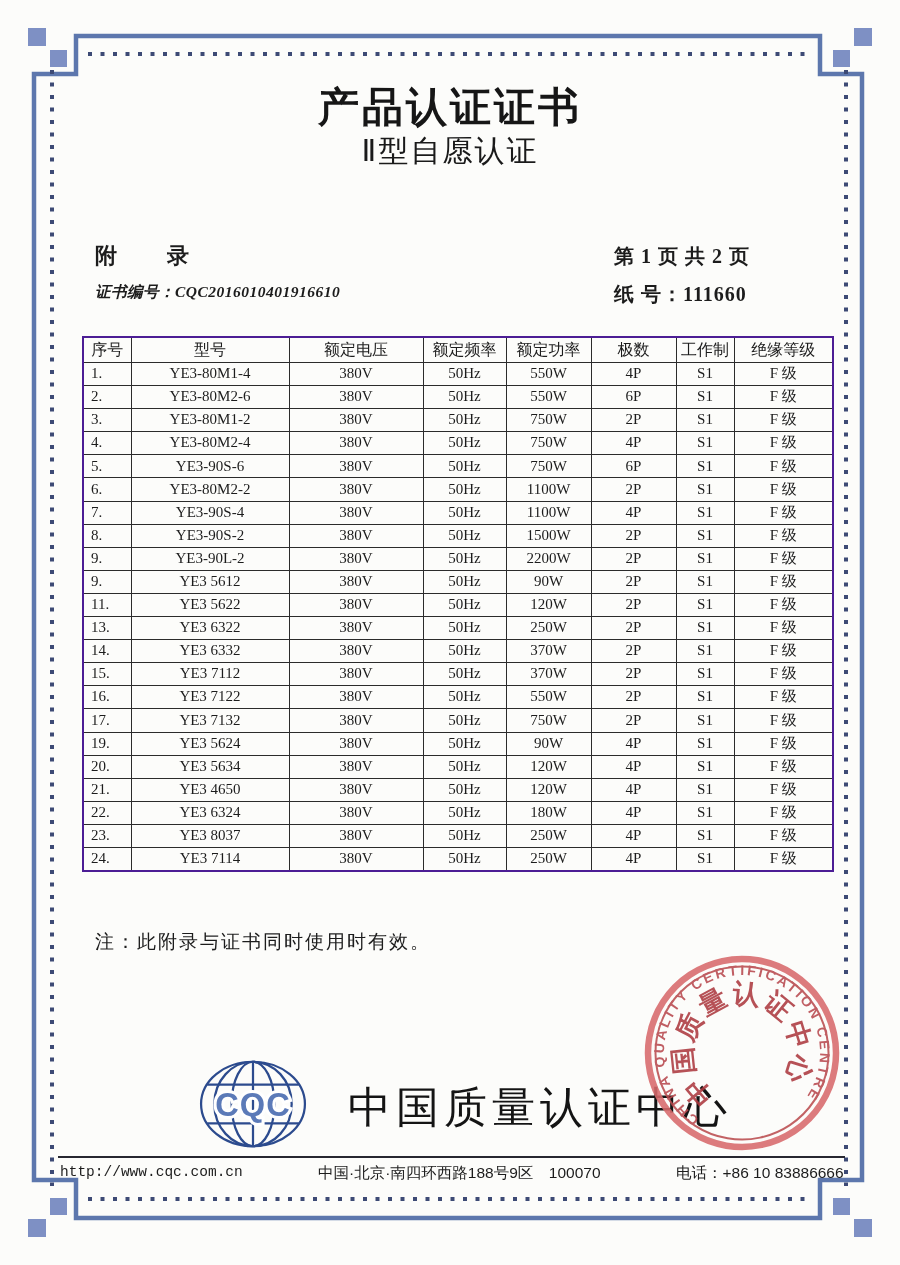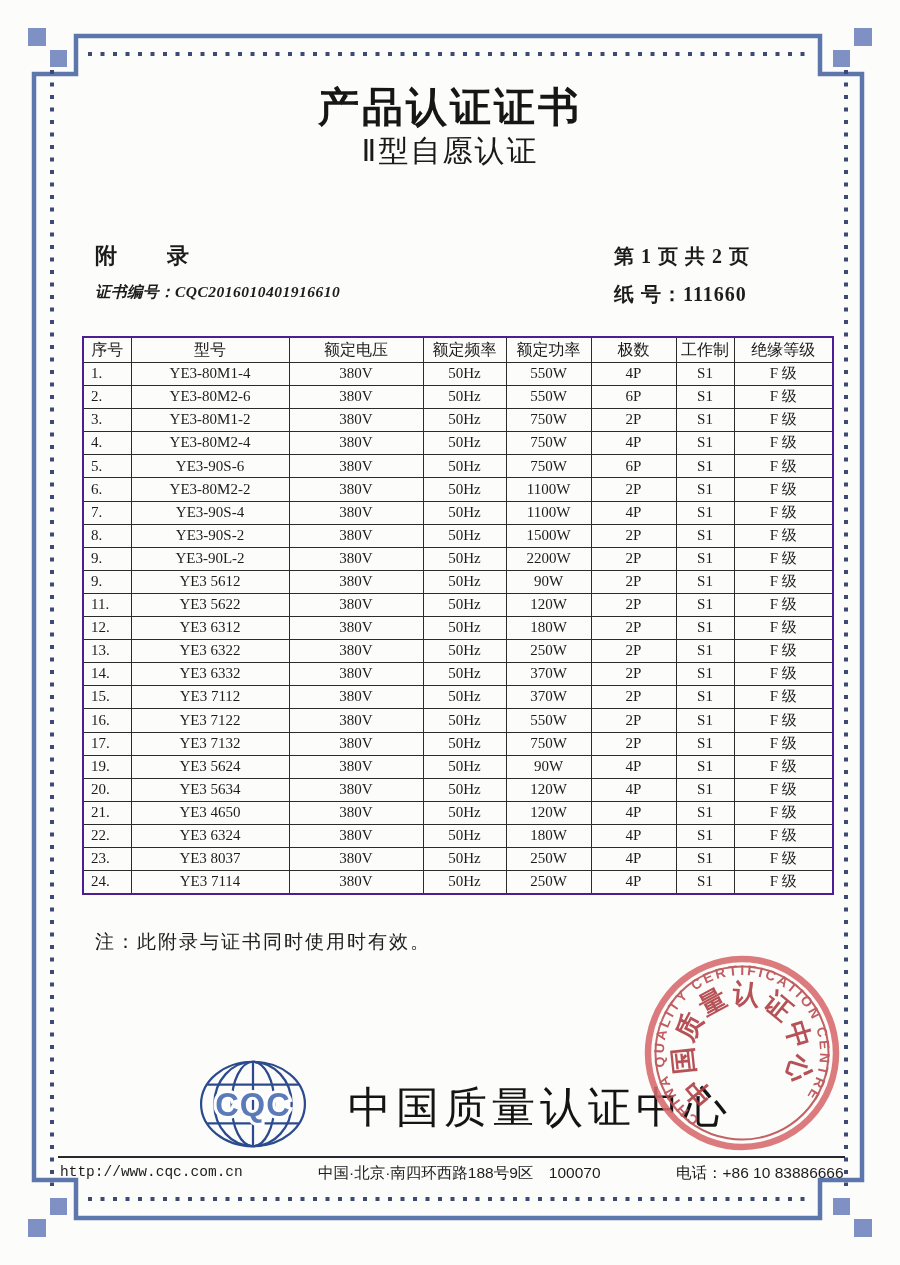--- a/index.html
+++ b/index.html
@@ -270,30 +270,20 @@
           <td>11.</td>
           <td>YE3 5622</td>
           <td>380V</td>
           <td>50Hz</td>
           <td>120W</td>
           <td>2P</td>
           <td>S1</td>
           <td>F 级</td>
         </tr>
         <tr>
-          <td>12.</td>
-          <td>YE3 6312</td>
-          <td>380V</td>
-          <td>50Hz</td>
-          <td>180W</td>
-          <td>2P</td>
-          <td>S1</td>
-          <td>F 级</td>
-        </tr>
-        <tr>
           <td>13.</td>
           <td>YE3 6322</td>
           <td>380V</td>
           <td>50Hz</td>
           <td>250W</td>
           <td>2P</td>
           <td>S1</td>
           <td>F 级</td>
         </tr>
         <tr>

